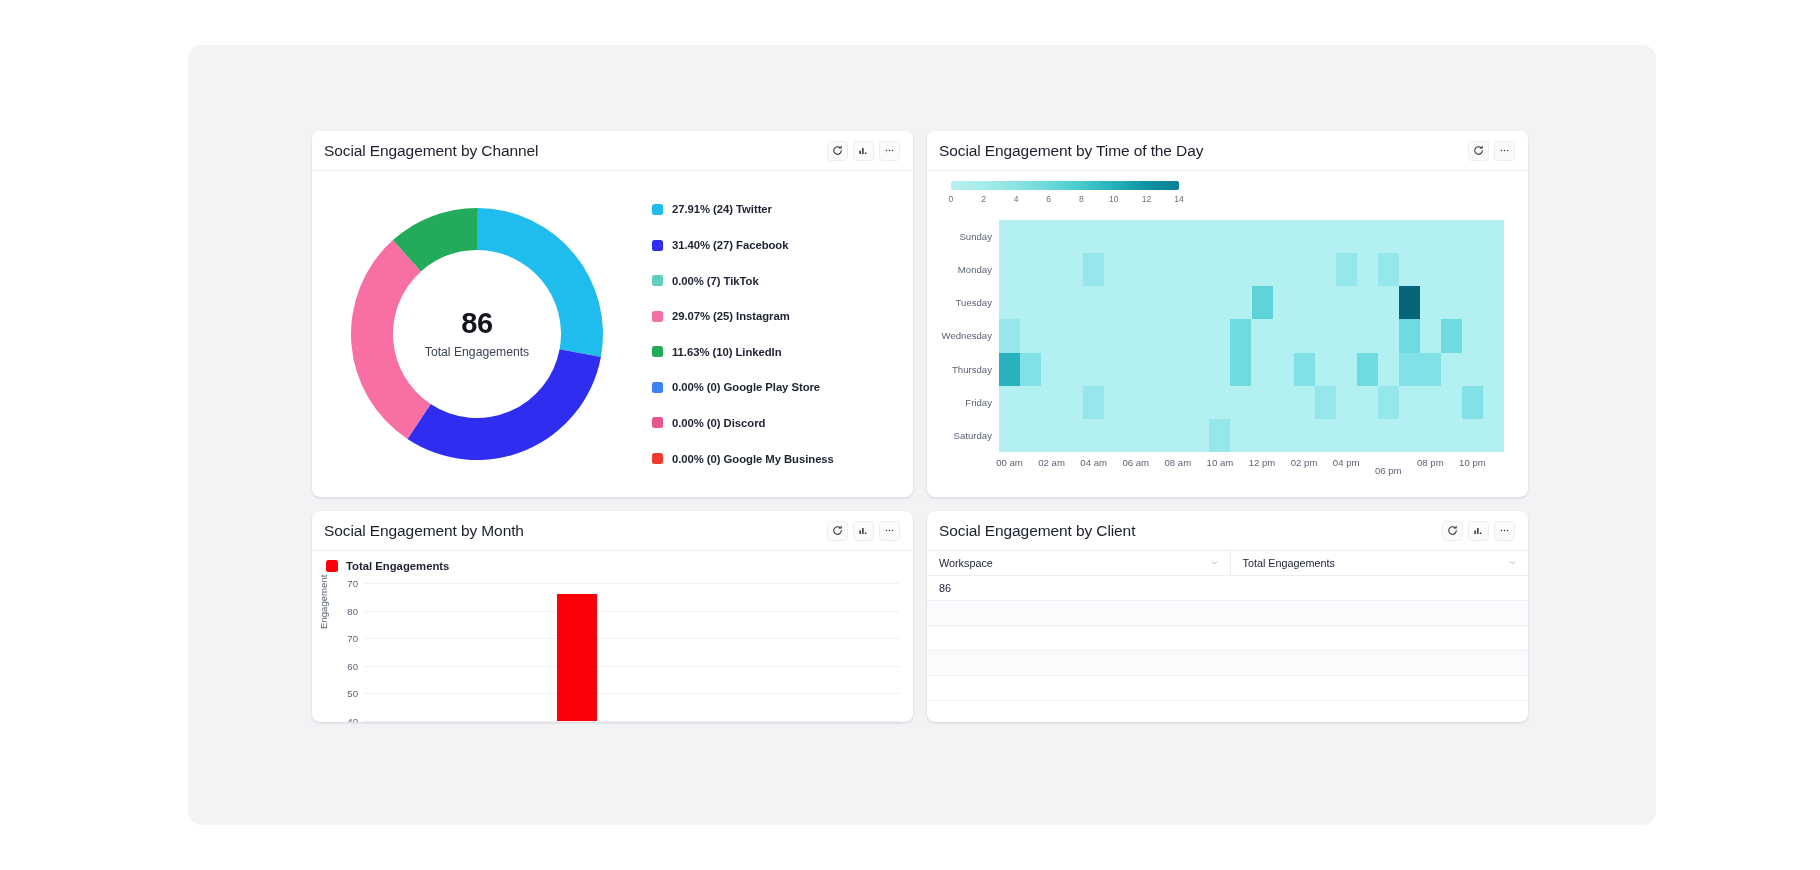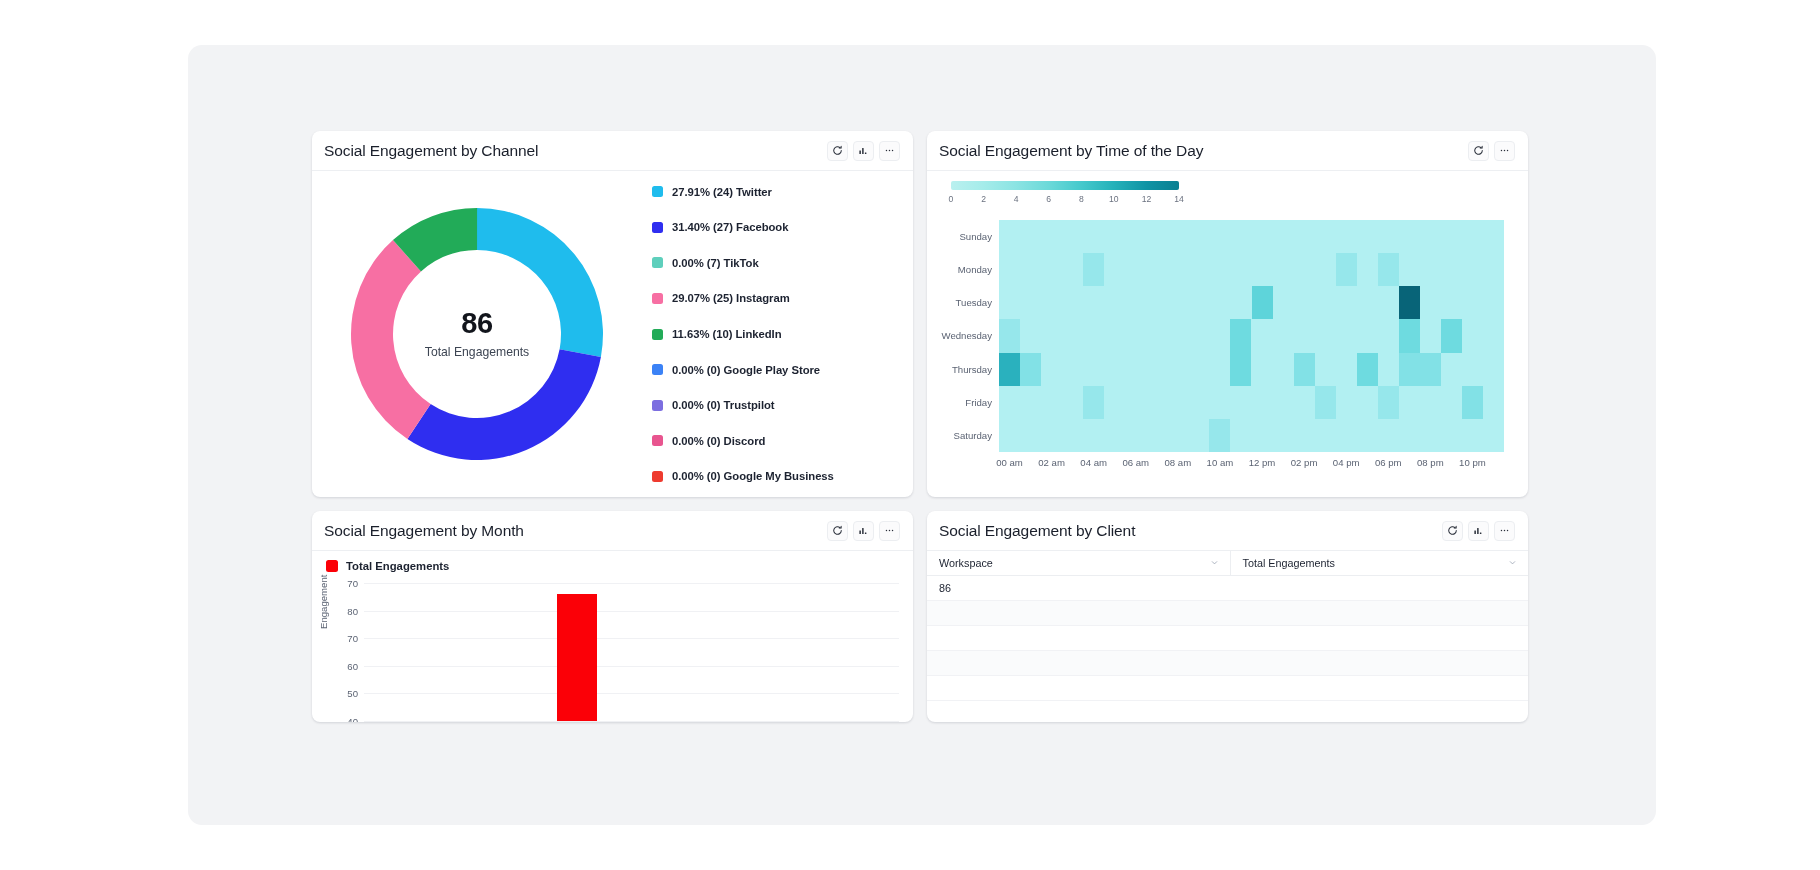--- a/index.html
+++ b/index.html
@@ -287,24 +287,20 @@
               <div class="legend-swatch" style="background: rgb(247, 111, 163);"></div>
               <div class="legend-text">29.07% (25) Instagram</div>
             </div>
             <div class="legend-item">
               <div class="legend-swatch" style="background: rgb(34, 171, 88);"></div>
               <div class="legend-text">11.63% (10) LinkedIn</div>
             </div>
             <div class="legend-item">
               <div class="legend-swatch" style="background: rgb(59, 130, 246);"></div>
               <div class="legend-text">0.00% (0) Google Play Store</div>
-            </div>
-            <div class="legend-item">
-              <div class="legend-swatch" style="background: rgb(124, 110, 224);"></div>
-              <div class="legend-text">0.00% (0) Trustpilot</div>
             </div>
             <div class="legend-item">
               <div class="legend-swatch" style="background: rgb(232, 85, 143);"></div>
               <div class="legend-text">0.00% (0) Discord</div>
             </div>
             <div class="legend-item">
               <div class="legend-swatch" style="background: rgb(238, 59, 47);"></div>
               <div class="legend-text">0.00% (0) Google My Business</div>
             </div>
           </div>
@@ -382,21 +378,21 @@
       <div class="hm-xlabels" id="hm-xlabels">
           <div class="hm-xlabel" style="left: 2.08333%;">00 am</div>
           <div class="hm-xlabel" style="left: 10.4167%;">02 am</div>
           <div class="hm-xlabel" style="left: 18.75%;">04 am</div>
           <div class="hm-xlabel" style="left: 27.0833%; text-align: center;">06 am</div>
           <div class="hm-xlabel" style="left: 35.4167%;">08 am</div>
           <div class="hm-xlabel" style="left: 43.75%;">10 am</div>
           <div class="hm-xlabel" style="left: 52.0833%;">12 pm</div>
           <div class="hm-xlabel" style="left: 60.4167%;">02 pm</div>
           <div class="hm-xlabel" style="left: 68.75%;">04 pm</div>
-          <div class="hm-xlabel" style="left: 77.0833%;">06 pm</div>
+          <div class="hm-xlabel" style="left: 77.0833%; margin-top: 8px;">06 pm</div>
           <div class="hm-xlabel" style="left: 85.4167%;">08 pm</div>
           <div class="hm-xlabel" style="left: 93.75%;">10 pm</div>
         </div>
     </div>
   </div>
 
   <div class="panel">
     <div class="panel-head">
       <div class="panel-title">Social Engagement by Month</div>
       <div class="tools">

